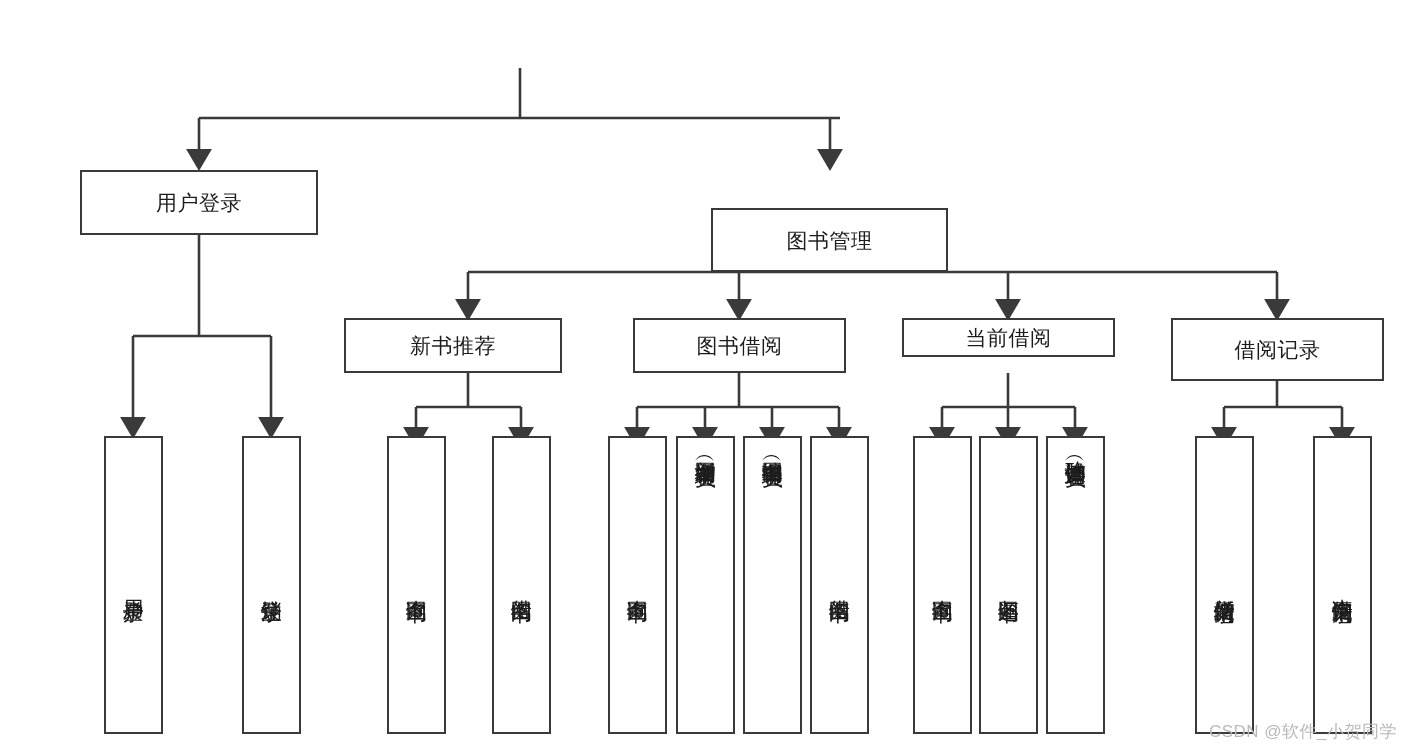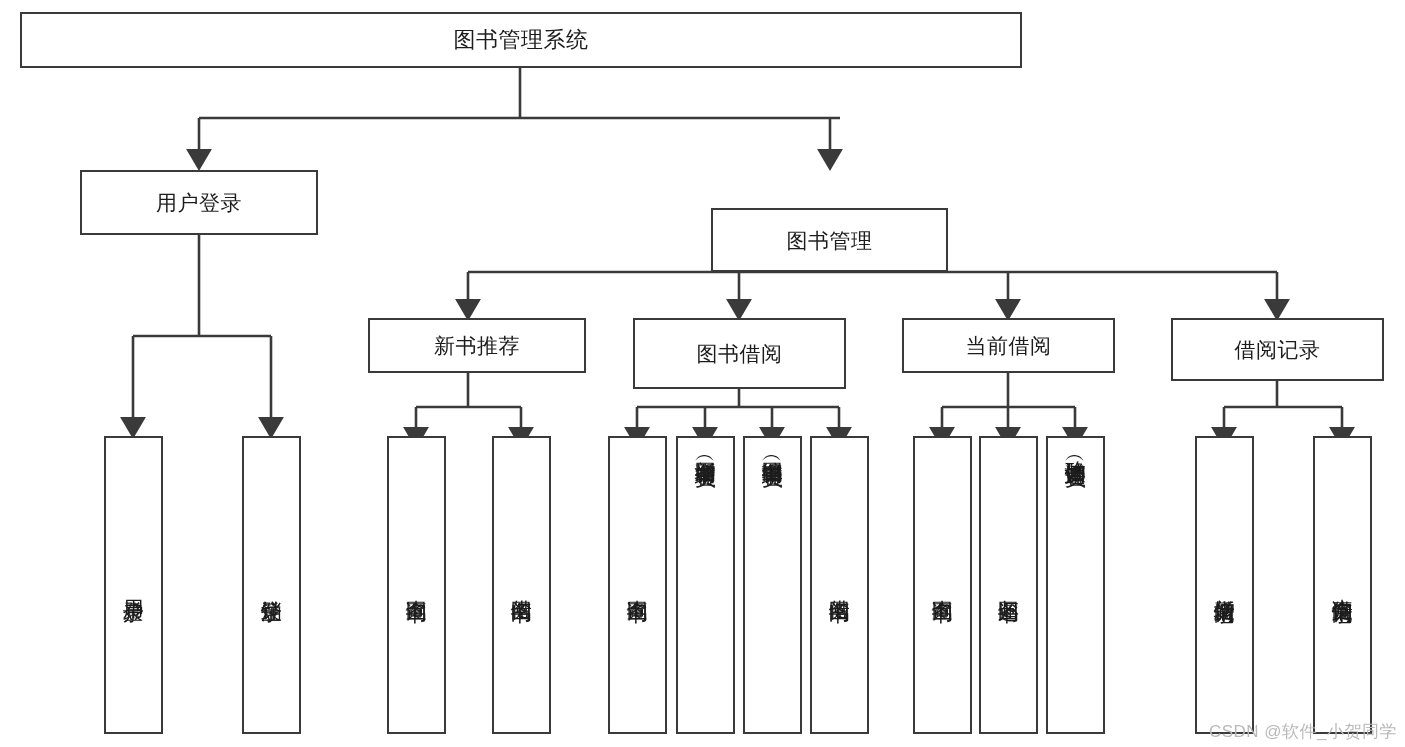--- a/index.html
+++ b/index.html
@@ -119,38 +119,35 @@
       <path d="M1008,407 L1008,430" marker-end="url(#arw)"></path>
       <path d="M1075,407 L1075,430" marker-end="url(#arw)"></path>
 
       <path d="M1277,373 L1277,407"></path>
       <path d="M1224,407 L1342,407"></path>
       <path d="M1224,407 L1224,430" marker-end="url(#arw)"></path>
       <path d="M1342,407 L1342,430" marker-end="url(#arw)"></path>
     </g>
   </svg>
 
-  <div class="node horiz root" style="left:20px;top:12px;width:1002px;height:56px;">
-    <span class="lbl">图书管理系统</span>
-  </div>
 
   <div class="node horiz" style="left:80px;top:170px;width:238px;height:65px;">
     <span class="lbl">用户登录</span>
   </div>
   <div class="node horiz" style="left:711px;top:168px;width:237px;height:64px;margin-top:40px;">
     <span class="lbl">图书管理</span>
   </div>
 
-  <div class="node horiz" style="left:368px;top:318px;width:218px;height:55px;">
+  <div class="node horiz" style="left:344px;top:318px;width:218px;height:55px;">
     <span class="lbl">新书推荐</span>
   </div>
-  <div class="node horiz" style="left:633px;top:318px;width:213px;height:71px;">
+  <div class="node horiz" style="left:633px;top:318px;width:213px;height:55px;">
     <span class="lbl">图书借阅</span>
   </div>
-  <div class="node horiz" style="left:902px;top:318px;width:213px;height:55px;">
+  <div class="node horiz" style="left:902px;top:318px;width:213px;height:39px;">
     <span class="lbl">当前借阅</span>
   </div>
   <div class="node horiz" style="left:1171px;top:318px;width:213px;height:63px;">
     <span class="lbl">借阅记录</span>
   </div>
 
   <div class="node vert center" style="left:104px;top:436px;width:59px;height:298px;">
     <span class="lbl">用户登录</span>
   </div>
   <div class="node vert center" style="left:242px;top:436px;width:59px;height:298px;">

